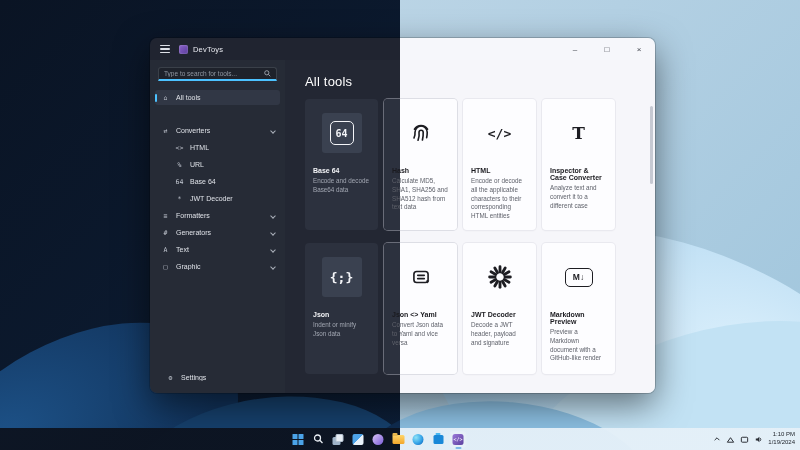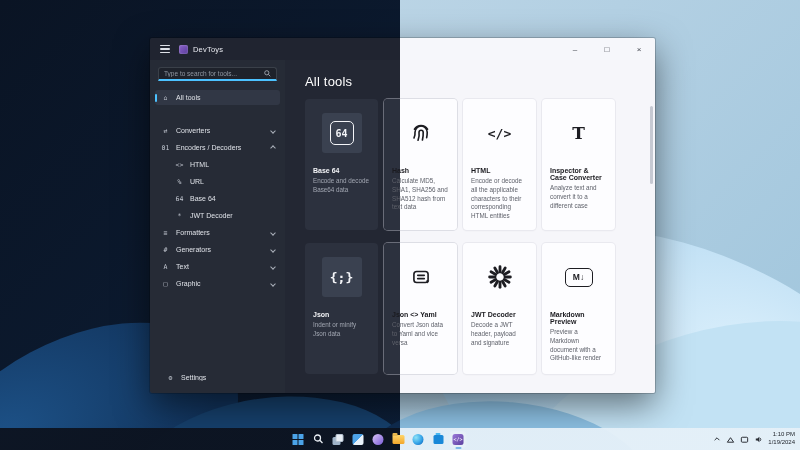--- a/index.html
+++ b/index.html
@@ -22,21 +22,21 @@
   .dark .p4 { background:#1a4a7e; }
   .dark .p5 { background:#0f2c50; }
   .light .p1 { background:#8ec2e4; }
   .light .p2 { background:#a5d0eb; }
   .light .p3 { background:radial-gradient(ellipse at 60% 30%,#dcf0fc,#a8d2ee 75%); }
   .light .p4 { background:#c2e2f4; }
   .light .p5 { background:#8cc0e3; }
 
   
   .window { position:absolute; left:150px; top:38px; width:505px; height:355px;
-            border-radius:2px; overflow:hidden; display:flex; flex-direction:column;
+            border-radius:7px; overflow:hidden; display:flex; flex-direction:column;
             box-shadow:0 12px 34px rgba(0,0,0,0.5), 0 0 0 1px rgba(0,0,0,0.18); }
   .titlebar { flex:0 0 22px; display:flex; align-items:center;
               background:linear-gradient(90deg,#202430 0,#202430 250px,#f6f7fb 250px); }
   .hamburger { margin-left:10px; width:10px; display:flex; flex-direction:column; gap:2px; cursor:pointer; }
   .hamburger i { display:block; height:1.3px; background:#dde0e7; border-radius:1px; }
   .app-logo { width:9px; height:9px; border-radius:2px; margin-left:9px;
               background:linear-gradient(135deg,#8a63c9,#5a3c9c); box-shadow:inset 0 0 2px rgba(255,255,255,.4); }
   .app-title { color:#e8eaf0; font-size:7.5px; margin-left:5px; letter-spacing:.2px; }
   .win-controls { margin-left:auto; display:flex; height:100%; }
   .win-btn { width:32px; height:100%; display:flex; align-items:center; justify-content:center;
@@ -183,25 +183,20 @@
           <div class="nav-item selected">
             <span class="ni-icon">⌂</span>
             <span class="ni-label">All tools</span>
           </div>
           <div class="nav-gap"></div>
           <div class="nav-item">
             <span class="ni-icon">⇄</span>
             <span class="ni-label">Converters</span>
             <span class="chevron down"></span>
           </div>
-          <div class="nav-item">
-            <span class="ni-icon">01</span>
-            <span class="ni-label">Encoders / Decoders</span>
-            <span class="chevron up"></span>
-          </div>
           <div class="nav-item sub">
             <span class="ni-icon">&lt;&gt;</span>
             <span class="ni-label">HTML</span>
           </div>
           <div class="nav-item sub">
             <span class="ni-icon">%</span>
             <span class="ni-label">URL</span>
           </div>
           <div class="nav-item sub">
             <span class="ni-icon">64</span>

